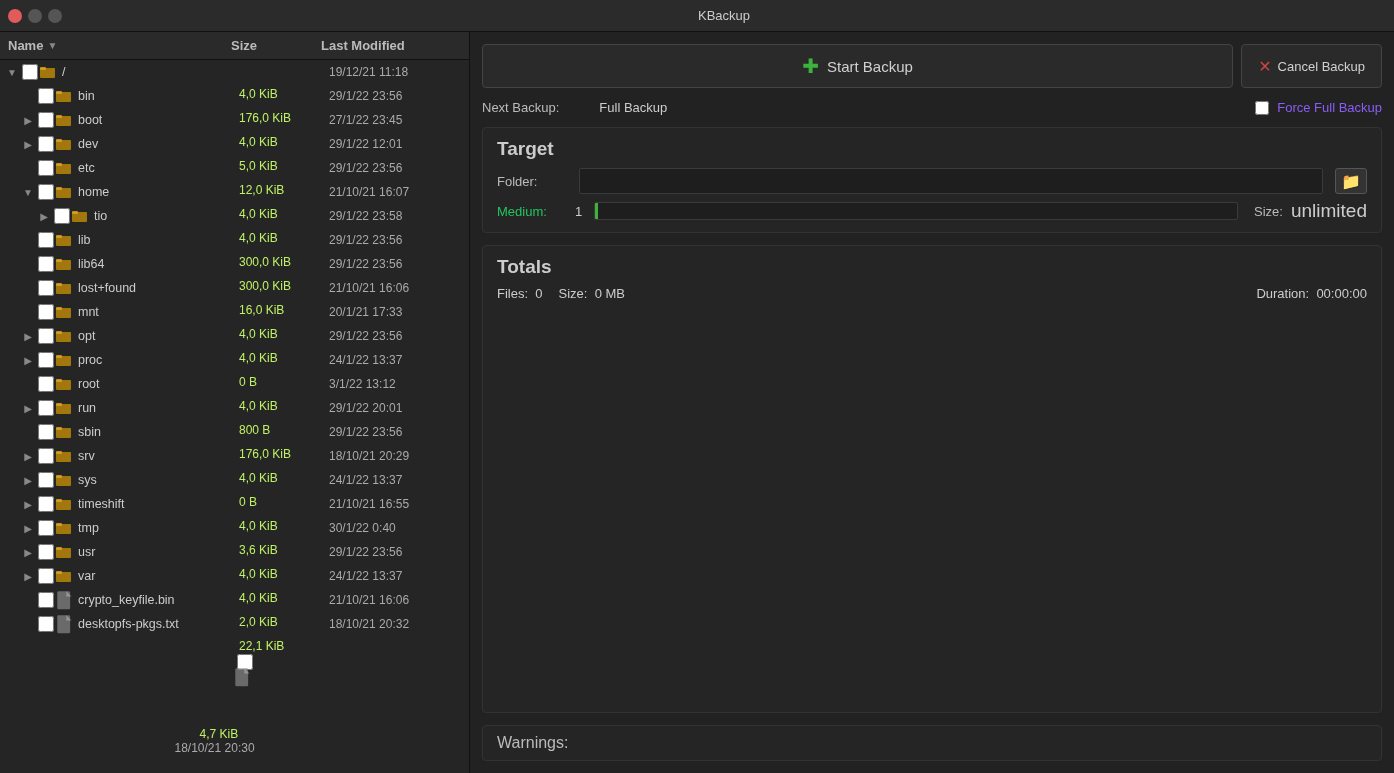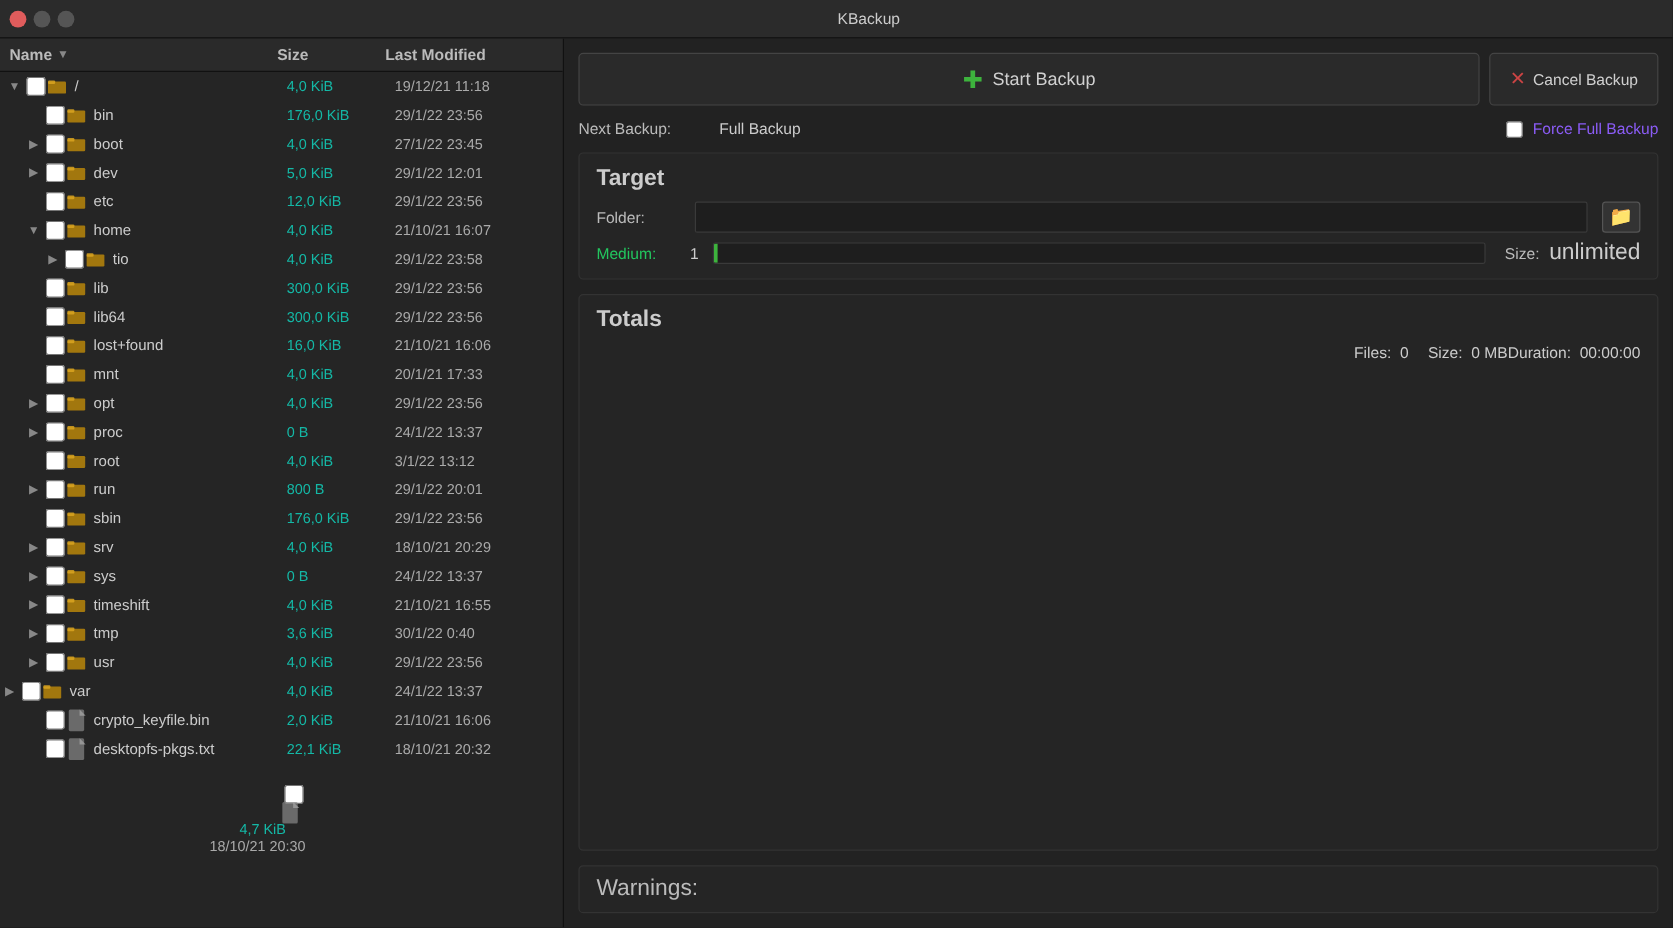--- a/index.html
+++ b/index.html
@@ -146,22 +146,23 @@
 
     .row-name {
       flex: 1;
       white-space: nowrap;
       overflow: hidden;
       text-overflow: ellipsis;
       color: #ccc;
     }
     .row-size {
       width: 90px;
-      color: #14b8a6;
+      color: #bef264;
       font-size: 12px;
+      margin-top: 43px;
     }
     .row-date {
       width: 140px;
       color: #aaa;
       font-size: 12px;
     }
 
     
     .right-panel {
       flex: 1;
@@ -309,37 +310,37 @@
     .totals-section {
       background: #252525;
       border: 1px solid #333;
       border-radius: 4px;
       padding: 10px 14px;
       flex: 1;
     }
     .totals-row {
       display: flex;
       align-items: center;
-      justify-content: flex-end;
+      justify-content: space-between;
     }
     .totals-left { display: flex; gap: 16px; }
     .totals-item { color: #bbb; font-size: 13px; }
     .totals-item span { color: #ccc; }
     .totals-right { color: #bbb; font-size: 13px; }
     .totals-right span { color: #ccc; }
 
     
     .warnings-section {
       background: #252525;
       border: 1px solid #333;
       border-radius: 4px;
       padding: 8px 14px;
       min-height: 36px;
     }
-    .warnings-label { color: #bbb; font-size: 19px; }
+    .warnings-label { color: #bbb; font-size: 16px; }
   </style>
 </head>
 <body>
 
 <div class="titlebar">
   <div class="window-controls">
     <button class="wc-btn wc-close"></button>
     <button class="wc-btn wc-min"></button>
     <button class="wc-btn wc-max"></button>
   </div>
@@ -625,21 +626,21 @@
           <span class="folder-icon">
             <svg viewBox="0 0 16 14" fill="none" xmlns="http://www.w3.org/2000/svg">
     <rect x="0" y="3" width="15" height="10" rx="1" fill="#b8860b" opacity="0.85"></rect>
     <rect x="0" y="2" width="6" height="3" rx="1" fill="#daa520" opacity="0.85"></rect>
   </svg>
           </span>
           <span class="row-name">usr</span>
           <span class="row-size">4,0 KiB</span>
           <span class="row-date">29/1/22 23:56</span>
         </div>
-        <div class="tree-row" style="">
+        <div class="tree-row" style="padding-left: 20px;">
           <span class="expander collapsed"></span>
           <input type="checkbox" class="row-checkbox" style="">
           <span class="folder-icon">
             <svg viewBox="0 0 16 14" fill="none" xmlns="http://www.w3.org/2000/svg">
     <rect x="0" y="3" width="15" height="10" rx="1" fill="#b8860b" opacity="0.85"></rect>
     <rect x="0" y="2" width="6" height="3" rx="1" fill="#daa520" opacity="0.85"></rect>
   </svg>
           </span>
           <span class="row-name">var</span>
           <span class="row-size">4,0 KiB</span>

